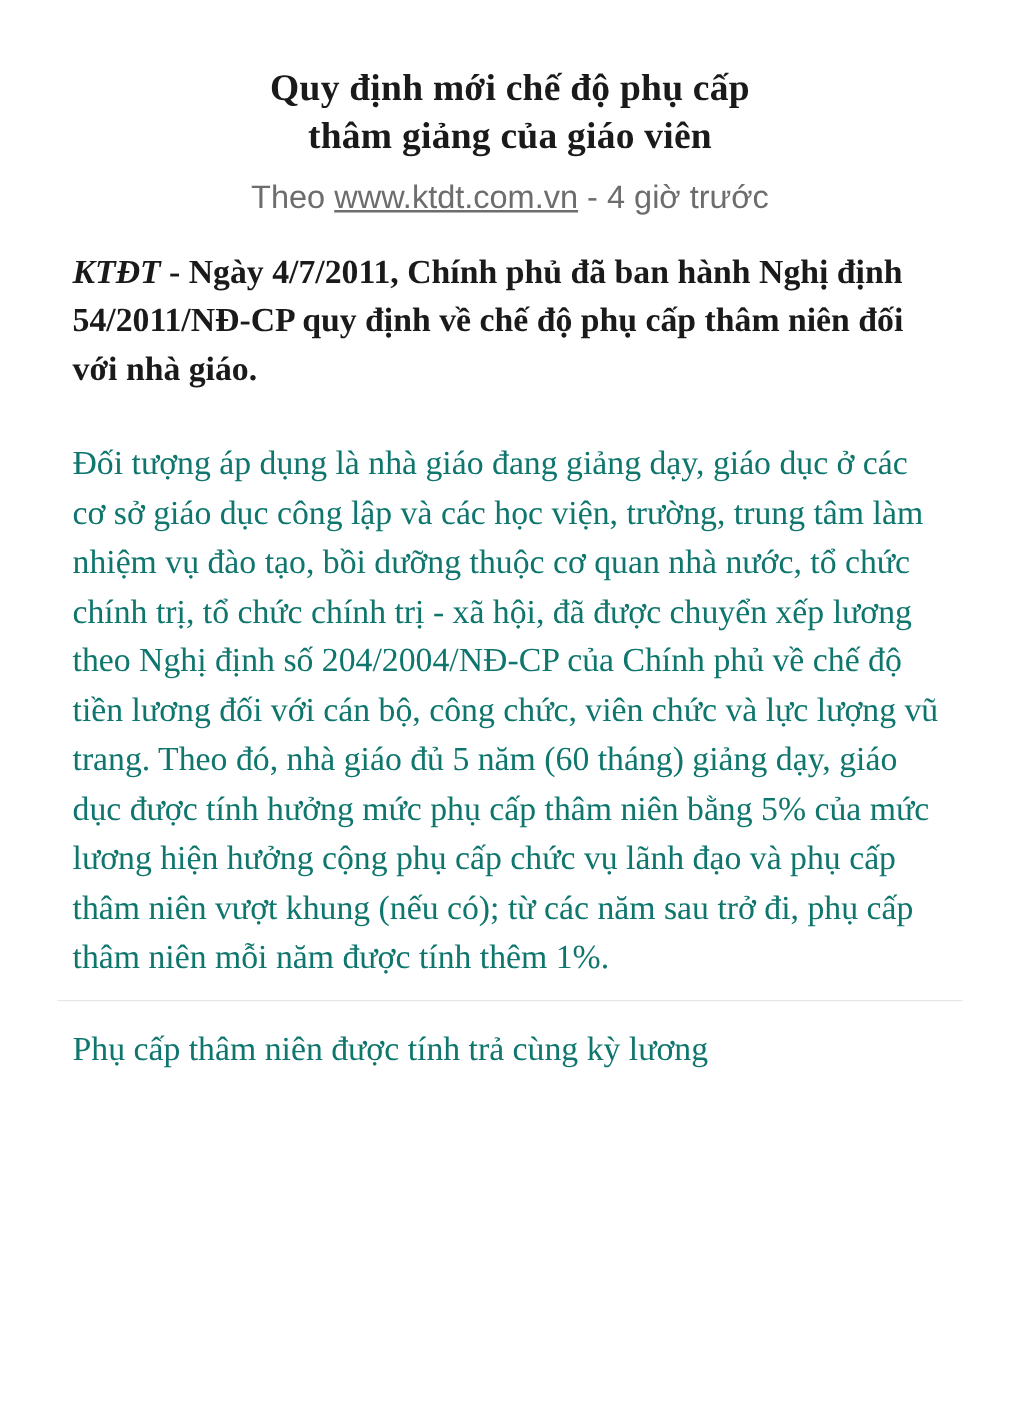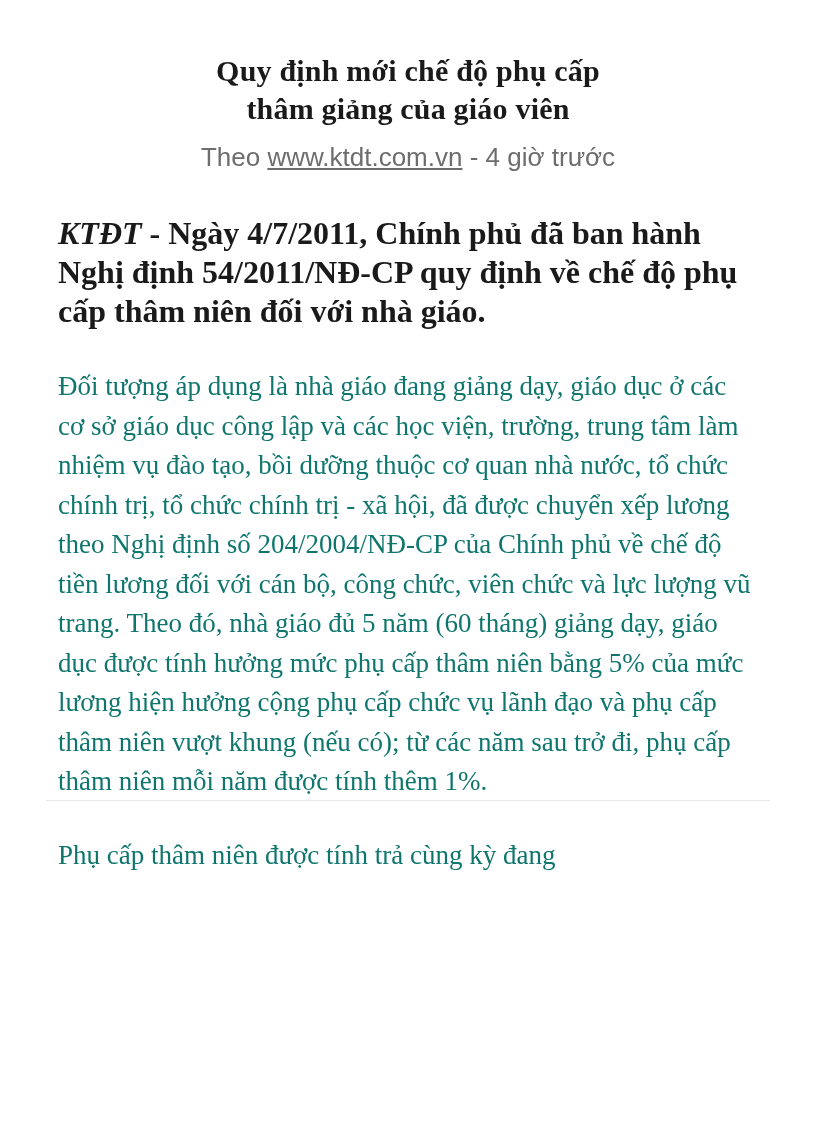--- a/index.html
+++ b/index.html
@@ -35,31 +35,31 @@
   .title .line {
     display: block;
   }
   .byline {
     text-align: center;
     font-family: "Liberation Sans", sans-serif;
     font-size: 26px;
     line-height: 34px;
     color: #6d6d6d;
     margin-top: 12px;
-    margin-bottom: 40px;
+    margin-bottom: 24px;
     white-space: nowrap;
   }
   .byline .src {
     text-decoration: underline;
     color: #6d6d6d;
   }
   .lead {
     font-family: "Liberation Serif", serif;
     font-weight: bold;
-    font-size: 32px;
+    font-size: 27px;
     line-height: 39px;
     margin: 0 0 36px 0;
     color: #1a1a1a;
   }
   .lead .tag {
     font-style: italic;
     font-weight: bold;
   }
   .body-par {
     font-family: "Liberation Serif", serif;
@@ -93,16 +93,16 @@
   <div class="byline">
     <span>Theo </span><a class="src" href="#">www.ktdt.com.vn</a><span> - </span><span>4 giờ trước</span>
   </div>
 
   <p class="lead">
     <span class="tag">KTĐT</span><span> - </span><span>Ngày 4/7/2011, Chính phủ đã ban hành Nghị định 54/2011/NĐ-CP quy định về chế độ phụ cấp thâm niên đối với nhà giáo.</span>
   </p>
 
   <p class="body-par">Đối tượng áp dụng là nhà giáo đang giảng dạy, giáo dục ở các cơ sở giáo dục công lập và các học viện, trường, trung tâm làm nhiệm vụ đào tạo, bồi dưỡng thuộc cơ quan nhà nước, tổ chức chính trị, tổ chức chính trị - xã hội, đã được chuyển xếp lương theo Nghị định số 204/2004/NĐ-CP của Chính phủ về chế độ tiền lương đối với cán bộ, công chức, viên chức và lực lượng vũ trang. Theo đó, nhà giáo đủ 5 năm (60 tháng) giảng dạy, giáo dục được tính hưởng mức phụ cấp thâm niên bằng 5% của mức lương hiện hưởng cộng phụ cấp chức vụ lãnh đạo và phụ cấp thâm niên vượt khung (nếu có); từ các năm sau trở đi, phụ cấp thâm niên mỗi năm được tính thêm 1%.</p>
 
-  <p class="body-par">Phụ cấp thâm niên được tính trả cùng kỳ đang</p>
+  <p class="body-par">Phụ cấp thâm niên được tính trả cùng kỳ lương</p>
 
   <div class="footer-rule"></div>
 </div>
 
 </body></html>

